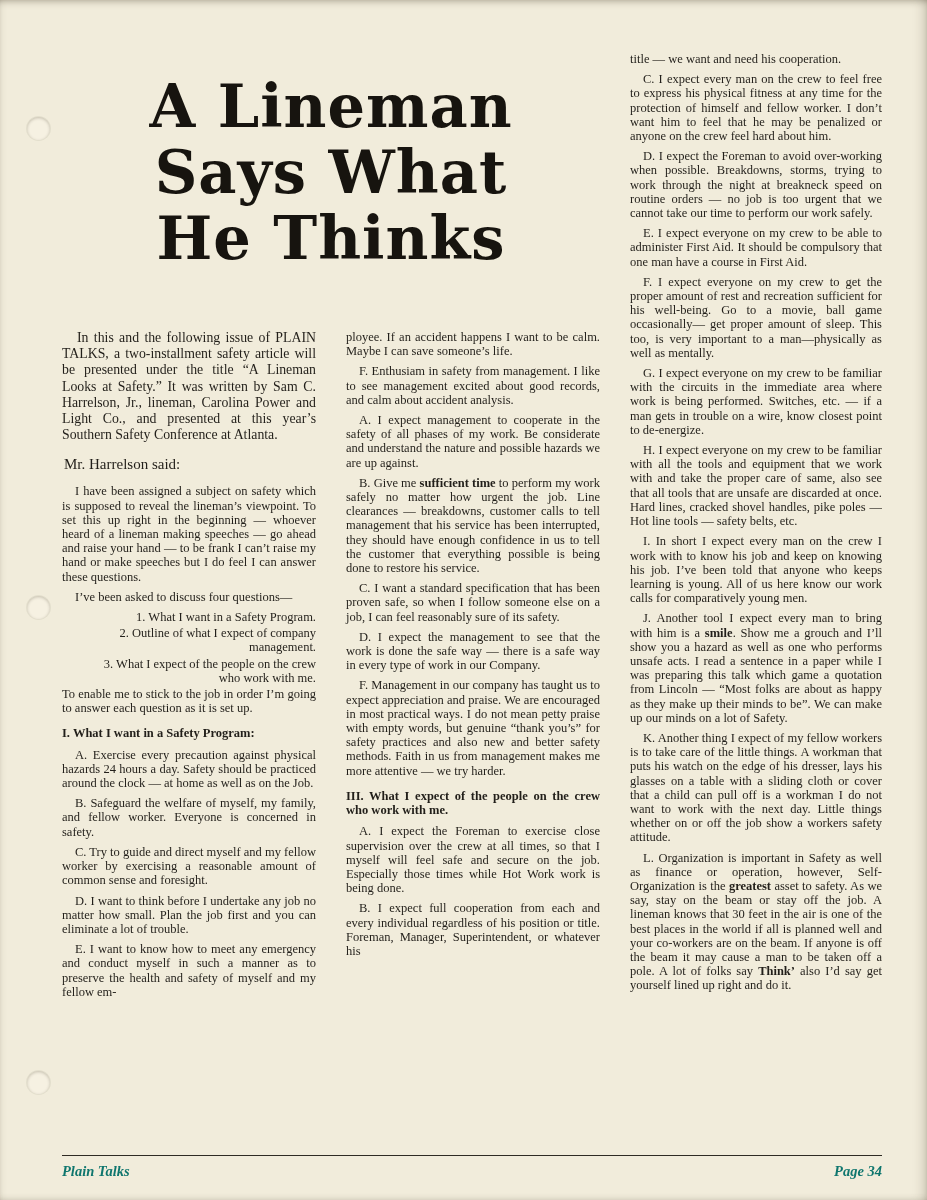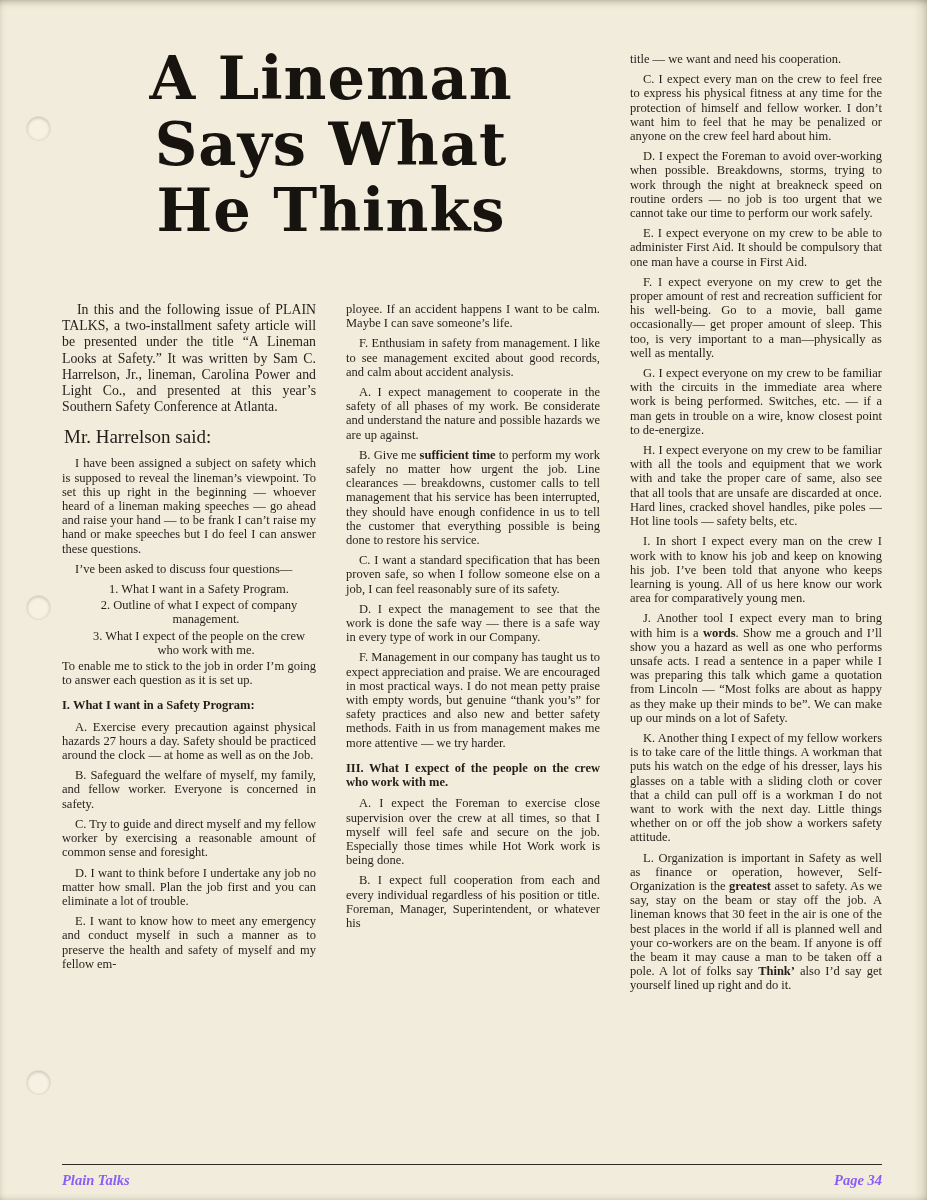--- a/index.html
+++ b/index.html
@@ -32,63 +32,63 @@
   .punch-2 { top:596px; }
   .punch-3 { top:1071px; }
 
   .content {
     position:absolute; left:62px; right:45px; top:0; bottom:72px;
     display:flex; gap:30px;
     overflow:hidden;
   }
   .left-two { flex:0 0 538px; display:flex; flex-direction:column; }
   .title-block {
-    padding-top:46px;
+    padding-top:74px;
     text-align:center;
     font-family:"DejaVu Serif", serif;
     font-weight:bold;
     font-size:59px;
     line-height:66px;
     letter-spacing:1px;
     color:#17140f;
   }
   .two-cols { display:flex; gap:30px; margin-top:58px; flex:1; overflow:hidden; }
   .col { flex:1 1 0; min-width:0; font-size:12.5px; line-height:14.2px; }
   .col-3 { padding-top:52px; }
 
   .blk { margin:0 0 6px 0; text-align:justify; }
   .para { text-indent:13px; }
   .para-flush { text-indent:0; }
   .intro {
     font-size:13.8px; line-height:16.2px;
     text-indent:15px; margin-bottom:13px;
   }
   .byline {
-    font-size:19px; line-height:17px;
+    font-size:15px; line-height:17px;
     text-indent:2px; margin:10px 0 11px 0;
     text-align:left;
   }
   .heading {
     font-weight:bold; text-align:justify;
     margin:11px 0 7px 0; text-indent:0;
   }
   .list-item {
     margin:0 0 2px 20px;
     padding-left:14px; text-indent:-14px;
-    text-align:center;
+    text-align:right;
   }
   .list-item:last-of-type { margin-bottom:6px; }
 
   .footer {
-    position:absolute; left:62px; right:45px; bottom:11px;
+    position:absolute; left:62px; right:45px; bottom:20px;
     border-top:1.5px solid #2f2b24;
     padding-top:7px;
     display:flex; justify-content:space-between;
     font-style:italic; font-weight:bold; font-size:14.5px;
-    color:#8b5cf6;
+    color:#0f766e;
   }
 </style>
 </head>
 <body>
 
 <div class="page">
 
   <div class="punch-hole punch-1"></div>
   <div class="punch-hole punch-2"></div>
   <div class="punch-hole punch-3"></div>
@@ -104,21 +104,21 @@
         <div class="col">
             <p class="blk intro">In this and the following issue of PLAIN TALKS, a two-installment safety article will be presented under the title “A Lineman Looks at Safety.” It was written by Sam C. Harrelson, Jr., lineman, Carolina Power and Light Co., and presented at this year’s Southern Safety Conference at Atlanta.</p>
             <p class="blk byline">Mr. Harrelson said:</p>
             <p class="blk para">I have been assigned a subject on safety which is supposed to reveal the lineman’s viewpoint. To set this up right in the beginning — whoever heard of a lineman making speeches — go ahead and raise your hand — to be frank I can’t raise my hand or make speeches but I do feel I can answer these questions.</p>
             <p class="blk para">I’ve been asked to discuss four questions—</p>
             <p class="blk list-item">1. What I want in a Safety Program.</p>
             <p class="blk list-item">2. Outline of what I expect of company management.</p>
             <p class="blk list-item">3. What I expect of the people on the crew who work with me.</p>
             <p class="blk para-flush">To enable me to stick to the job in order I’m going to answer each question as it is set up.</p>
             <h3 class="blk heading" style="font-size: inherit; font-family: inherit;">I. What I want in a Safety Program:</h3>
-            <p class="blk para">A. Exercise every precaution against physical hazards 27 hours a day. Safety should be practiced around the clock — at home as well as on the Job.</p>
+            <p class="blk para">A. Exercise every precaution against physical hazards 24 hours a day. Safety should be practiced around the clock — at home as well as on the Job.</p>
             <p class="blk para">B. Safeguard the welfare of myself, my family, and fellow worker. Everyone is concerned in safety.</p>
             <p class="blk para">C. Try to guide and direct myself and my fellow worker by exercising a reasonable amount of common sense and foresight.</p>
             <p class="blk para">D. I want to think before I undertake any job no matter how small. Plan the job first and you can eliminate a lot of trouble.</p>
             <p class="blk para">E. I want to know how to meet any emergency and conduct myself in such a manner as to preserve the health and safety of myself and my fellow em-</p>
           </div>
         <div class="col">
             <p class="blk para-flush">ployee. If an accident happens I want to be calm. Maybe I can save someone’s life.</p>
             <p class="blk para">F. Enthusiam in safety from management. I like to see management excited about good records, and calm about accident analysis.</p>
             <p class="blk para">A. I expect management to cooperate in the safety of all phases of my work. Be considerate and understand the nature and possible hazards we are up against.</p>
             <p class="blk para">B. Give me <b>sufficient time</b> to perform my work safely no matter how urgent the job. Line clearances — breakdowns, customer calls to tell management that his service has been interrupted, they should have enough confidence in us to tell the customer that everything possible is being done to restore his service.</p>
@@ -132,22 +132,22 @@
       </div>
     </div>
     <div class="col col-3">
         <p class="blk para-flush">title — we want and need his cooperation.</p>
         <p class="blk para">C. I expect every man on the crew to feel free to express his physical fitness at any time for the protection of himself and fellow worker. I don’t want him to feel that he may be penalized or anyone on the crew feel hard about him.</p>
         <p class="blk para">D. I expect the Foreman to avoid over-working when possible. Breakdowns, storms, trying to work through the night at breakneck speed on routine orders — no job is too urgent that we cannot take our time to perform our work safely.</p>
         <p class="blk para">E. I expect everyone on my crew to be able to administer First Aid. It should be compulsory that one man have a course in First Aid.</p>
         <p class="blk para">F. I expect everyone on my crew to get the proper amount of rest and recreation sufficient for his well-being. Go to a movie, ball game occasionally— get proper amount of sleep. This too, is very important to a man—physically as well as mentally.</p>
         <p class="blk para">G. I expect everyone on my crew to be familiar with the circuits in the immediate area where work is being performed. Switches, etc. — if a man gets in trouble on a wire, know closest point to de-energize.</p>
         <p class="blk para">H. I expect everyone on my crew to be familiar with all the tools and equipment that we work with and take the proper care of same, also see that all tools that are unsafe are discarded at once. Hard lines, cracked shovel handles, pike poles — Hot line tools — safety belts, etc.</p>
-        <p class="blk para">I. In short I expect every man on the crew I work with to know his job and keep on knowing his job. I’ve been told that anyone who keeps learning is young. All of us here know our work area for comparatively young men.</p>
-        <p class="blk para">J. Another tool I expect every man to bring with him is a <b>words</b>. Show me a grouch and I’ll show you a hazard as well as one who performs unsafe acts. I read a sentence in a paper while I was preparing this talk which game a quotation from Lincoln — “Most folks are about as happy as they make up their minds to be”. We can make up our minds on a lot of Safety.</p>
+        <p class="blk para">I. In short I expect every man on the crew I work with to know his job and keep on knowing his job. I’ve been told that anyone who keeps learning is young. All of us here know our work calls for comparatively young men.</p>
+        <p class="blk para">J. Another tool I expect every man to bring with him is a <b>smile</b>. Show me a grouch and I’ll show you a hazard as well as one who performs unsafe acts. I read a sentence in a paper while I was preparing this talk which game a quotation from Lincoln — “Most folks are about as happy as they make up their minds to be”. We can make up our minds on a lot of Safety.</p>
         <p class="blk para">K. Another thing I expect of my fellow workers is to take care of the little things. A workman that puts his watch on the edge of his dresser, lays his glasses on a table with a sliding cloth or cover that a child can pull off is a workman I do not want to work with the next day. Little things whether on or off the job show a workers safety attitude.</p>
         <p class="blk para">L. Organization is important in Safety as well as finance or operation, however, Self-Organization is the <b>greatest</b> asset to safety. As we say, stay on the beam or stay off the job. A lineman knows that 30 feet in the air is one of the best places in the world if all is planned well and your co-workers are on the beam. If anyone is off the beam it may cause a man to be taken off a pole. A lot of folks say <b>Think’</b> also I’d say get yourself lined up right and do it.</p>
       </div>
   </div>
 
   <div class="footer">
     <span>Plain Talks</span>
     <span>Page 34</span>
   </div>
 

